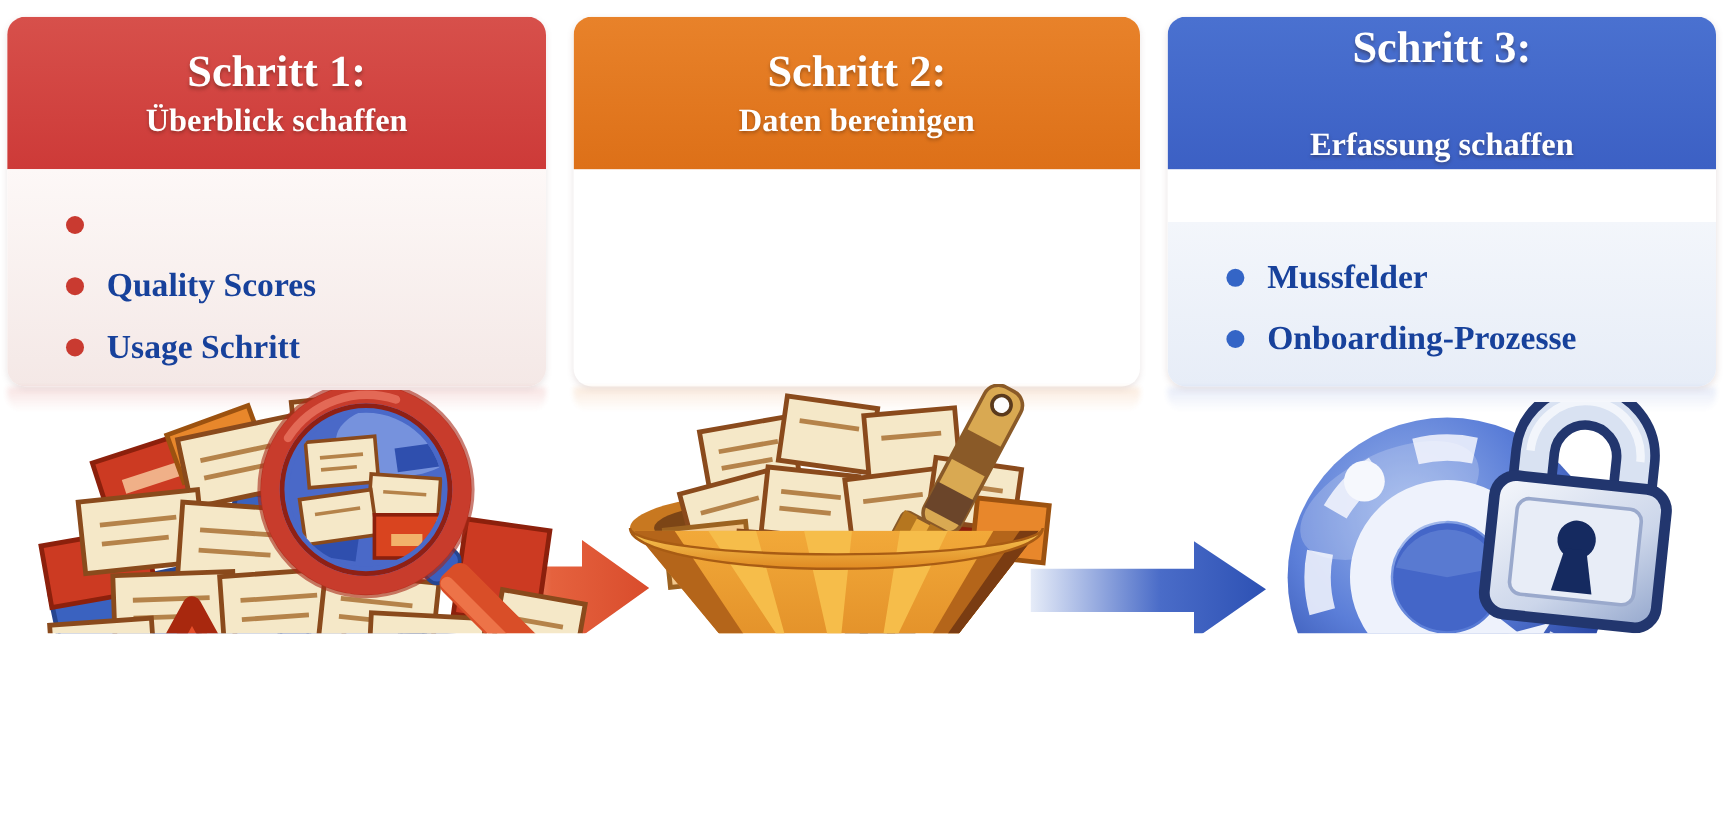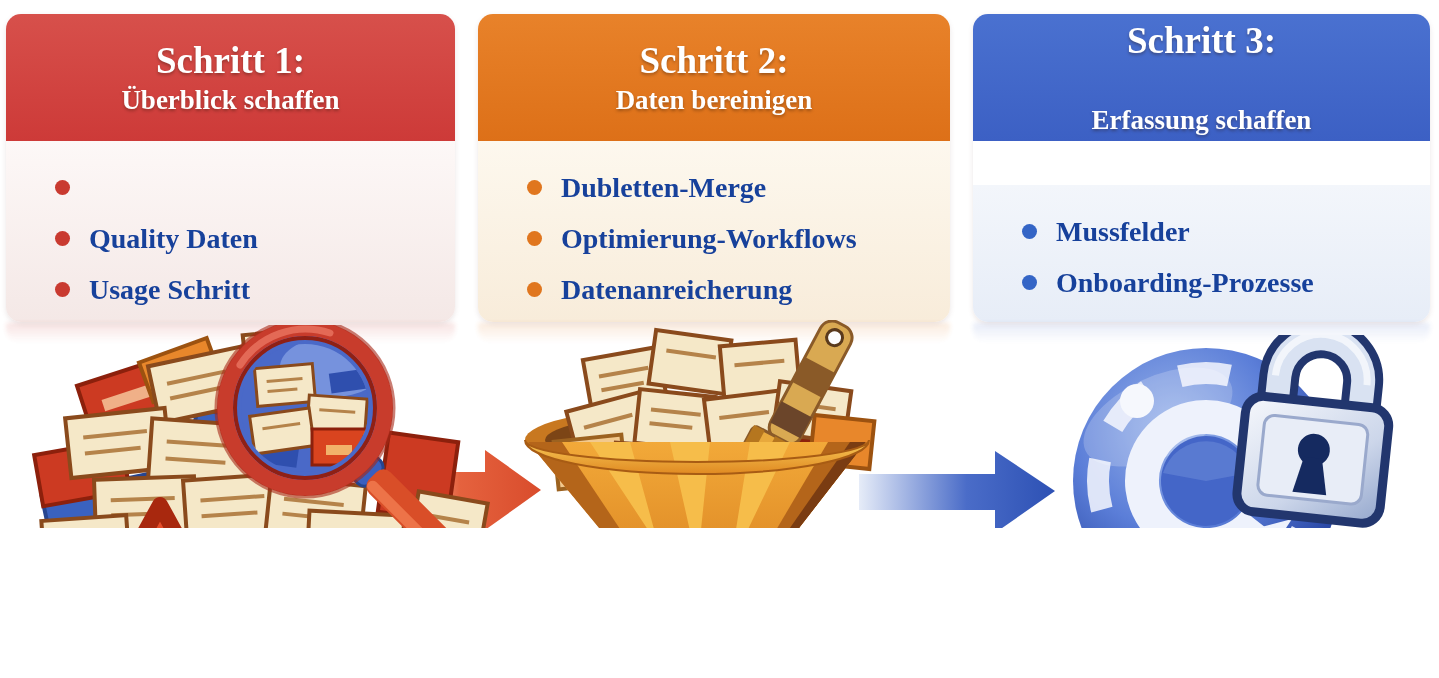--- a/index.html
+++ b/index.html
@@ -44,48 +44,34 @@
     <header class="card-header hdr1">
       <div class="title-l1">Schritt 1:</div>
       <div class="title-l2">Überblick schaffen</div>
     </header>
     <ul class="card-body body1">
       <li>
         <span class="dot dot1"></span>
         </li>
       <li>
         <span class="dot dot1"></span>
-        <span>Quality Daten</span>
+        <span>Quality Scores</span>
         </li>
       <li>
         <span class="dot dot1"></span>
         <span>Usage Schritt</span>
         </li>
     </ul>
   </section>
 
   <section class="card card2">
     <header class="card-header hdr2">
       <div class="title-l1">Schritt 2:</div>
       <div class="title-l2">Daten bereinigen</div>
     </header>
-    <ul class="card-body body2">
-      <li>
-        <span class="dot dot2"></span>
-        <span>Dubletten-Merge</span>
-        </li>
-      <li>
-        <span class="dot dot2"></span>
-        <span>Optimierung-Workflows</span>
-        </li>
-      <li>
-        <span class="dot dot2"></span>
-        <span>Datenanreicherung</span>
-        </li>
-    </ul>
   </section>
 
   <section class="card card3">
     <header class="card-header hdr3">
       <div class="title-l1">Schritt 3:</div>
       <div class="title-l2">Erfassung schaffen</div>
     </header>
     <ul class="card-body body3">
       <li>
         <span class="dot dot3"></span>

